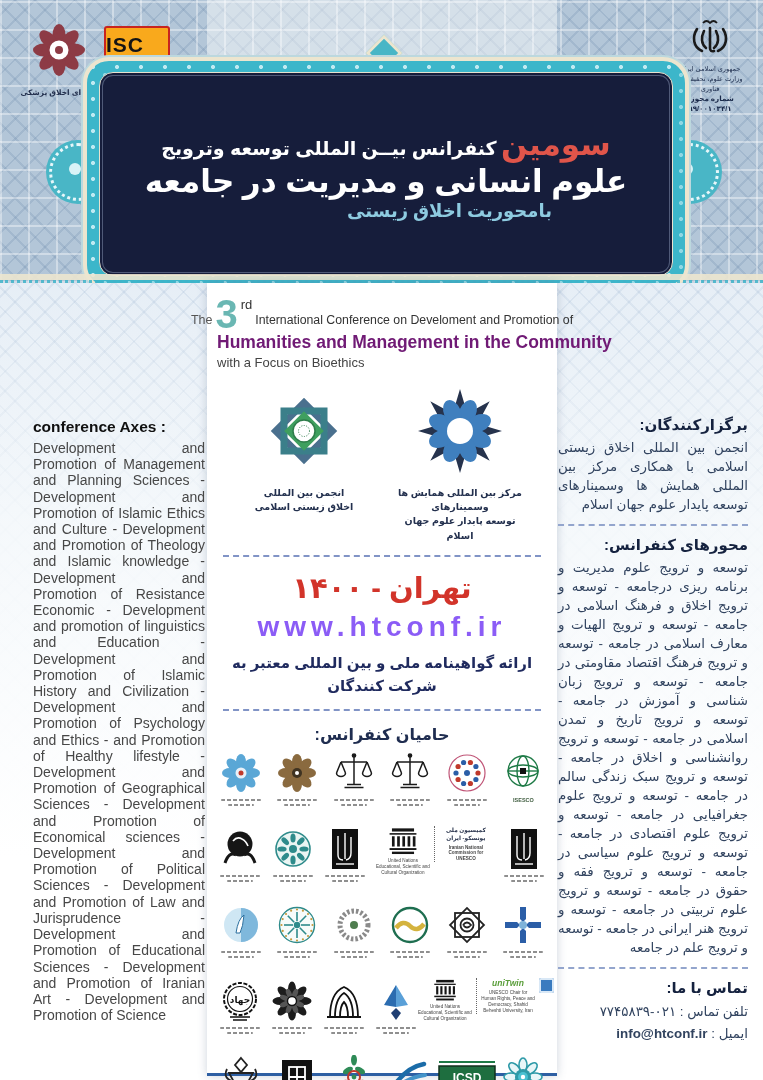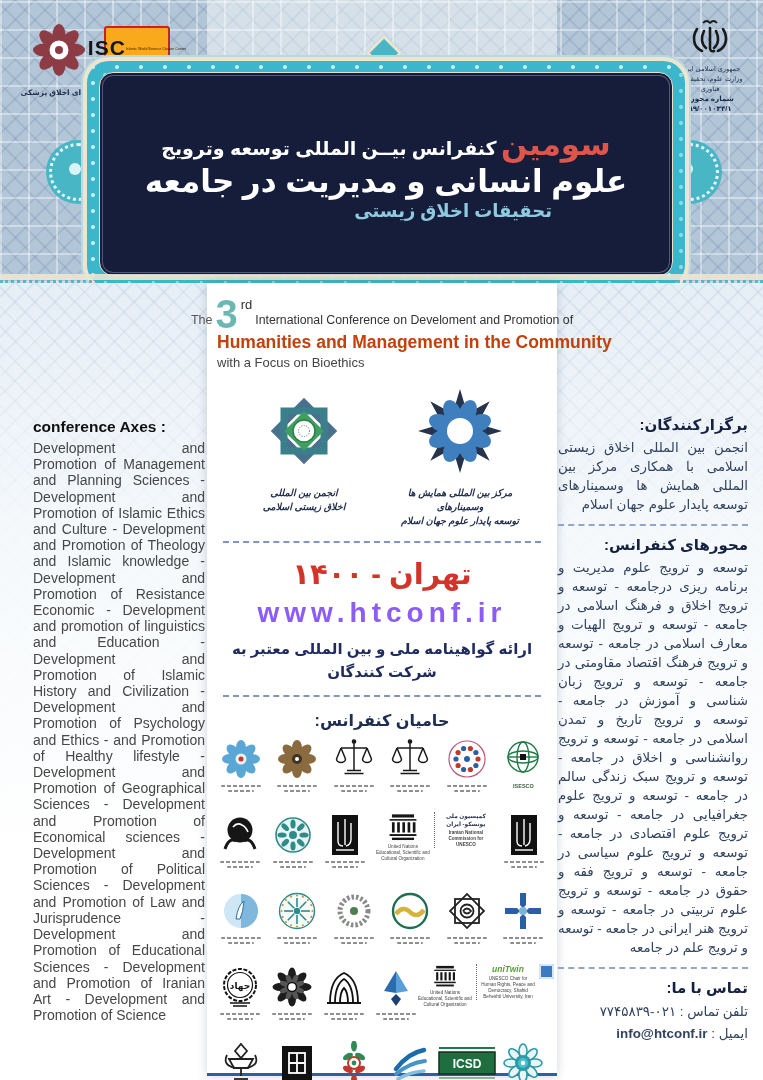--- a/index.html
+++ b/index.html
@@ -20,21 +20,21 @@
   .body-bg{position:absolute;left:0;top:283px;width:763px;height:797px;
     background:
       linear-gradient(rgba(223,233,242,0) 0%, rgba(247,250,252,.88) 30%, #ffffff 72%),
       repeating-linear-gradient(45deg, rgba(140,168,200,.16) 0 2px, transparent 2px 14px),
       repeating-linear-gradient(-45deg, rgba(140,168,200,.16) 0 2px, transparent 2px 14px),
       #e6eef6;}
   
   .univ-logo{position:absolute;left:16px;top:18px;width:86px;text-align:center;}
   .univ-cap{font-size:7.5px;font-weight:bold;color:#23304e;margin-top:2px;}
   .isc-box{position:absolute;left:104px;top:26px;width:62px;height:40px;background:#f9a91c;
-    border:2.5px solid #c8241f;border-radius:3px;display:flex;align-items:center;justify-content:center;}
+    border:2.5px solid #c8241f;border-radius:3px;display:flex;flex-direction:column;justify-content:center;}
   .isc-label{font-size:21px;font-weight:bold;color:#141414;line-height:.9;letter-spacing:1px;}
   .isc-sub{font-size:3.6px;color:#402000;margin-top:1.5px;white-space:nowrap;}
   .emblem-wrap{position:absolute;left:668px;top:16px;width:84px;text-align:center;}
   .emblem-lines{font-size:6.6px;color:#1a2a4a;line-height:1.5;direction:rtl;}
   .emblem-lines .l3{font-size:7.2px;font-weight:bold;}
   
   .cartouche{position:absolute;left:83px;top:57px;width:598px;height:226px;border-radius:26px;
     background:
       radial-gradient(circle at 6px 6px, #bfeaf2 1.6px, transparent 2.4px),
       radial-gradient(circle at 18px 14px, #8fd8e4 1.6px, transparent 2.4px),
@@ -58,23 +58,23 @@
   
   .panel{position:absolute;left:207px;top:283px;width:350px;height:790px;background:#ffffff;
     border-bottom:3px solid #2e5fa3;box-shadow:0 0 9px rgba(90,110,140,.30);
     display:flex;flex-direction:column;align-items:center;}
   .title-block{margin-top:17px;width:330px;color:#333;}
   .t-row{display:flex;justify-content:center;align-items:flex-end;gap:3px;}
   .t-the{font-size:12.5px;color:#555;margin-bottom:2px;}
   .t-3{font-size:40px;line-height:.72;font-weight:bold;color:#6ab7b3;}
   .t-rd{font-size:13px;color:#333;align-self:flex-start;margin-top:-3px;}
   .t-l1{font-size:12.3px;color:#333;margin-bottom:2px;white-space:nowrap;}
-  .t-l2{font-size:17.5px;font-weight:bold;color:#c2410c;text-align:center;margin-top:3px;white-space:nowrap;}
+  .t-l2{font-size:17.5px;font-weight:bold;color:#701a75;text-align:center;margin-top:3px;white-space:nowrap;}
   .t-l3{font-size:13px;color:#444;text-align:left;padding-right:28px;margin-top:2px;}
-  .org-row{display:flex;justify-content:center;gap:16px;margin-top:16px;font-style:italic;}
+  .org-row{display:flex;justify-content:center;gap:16px;margin-top:16px;}
   .org{width:140px;text-align:center;}
   .org-cap{font-size:9.5px;font-weight:bold;color:#23304e;line-height:1.5;margin-top:6px;direction:rtl;}
   .dashed{width:318px;border-top:2px dashed #8194c6;margin:12px 0 0;}
   .city{font-size:29px;font-weight:bold;color:#d2342a;margin-top:14px;direction:rtl;}
   .site{font-size:28px;font-weight:bold;color:#8b5cf6;letter-spacing:5px;margin-top:6px;}
   .cert{font-size:15px;font-weight:bold;color:#1f2a5e;text-align:center;line-height:1.55;margin-top:8px;direction:rtl;}
   .sp-head{font-size:16px;font-weight:bold;color:#1f2d50;margin-top:14px;direction:rtl;}
   
   .sp-grid{width:336px;margin-top:6px;display:flex;flex-direction:column;gap:20px;}
   .sp-row{display:flex;justify-content:space-between;align-items:flex-start;}
@@ -152,21 +152,21 @@
   <div class="top-orn"></div>
   <div class="medallion med-left"></div>
   <div class="medallion med-right"></div>
   <div class="cartouche">
     <div class="banner">
       <div class="bn-l1">
         <span class="bn-red">سومین</span>
         <span class="bn-w1">کنفرانس بیــن المللی توسعه وترویج</span>
       </div>
       <div class="bn-l2">علوم انسانی و مدیریت در جامعه</div>
-      <div class="bn-l3">تحقیقات اخلاق زیستی</div>
+      <div class="bn-l3">بامحوریت اخلاق زیستی</div>
     </div>
   </div>
 
   <div class="cream-edge"></div>
   <div class="dotline"></div>
   <div class="body-bg"></div>
 
   <div class="panel">
     <div class="title-block">
       <div class="t-row">

